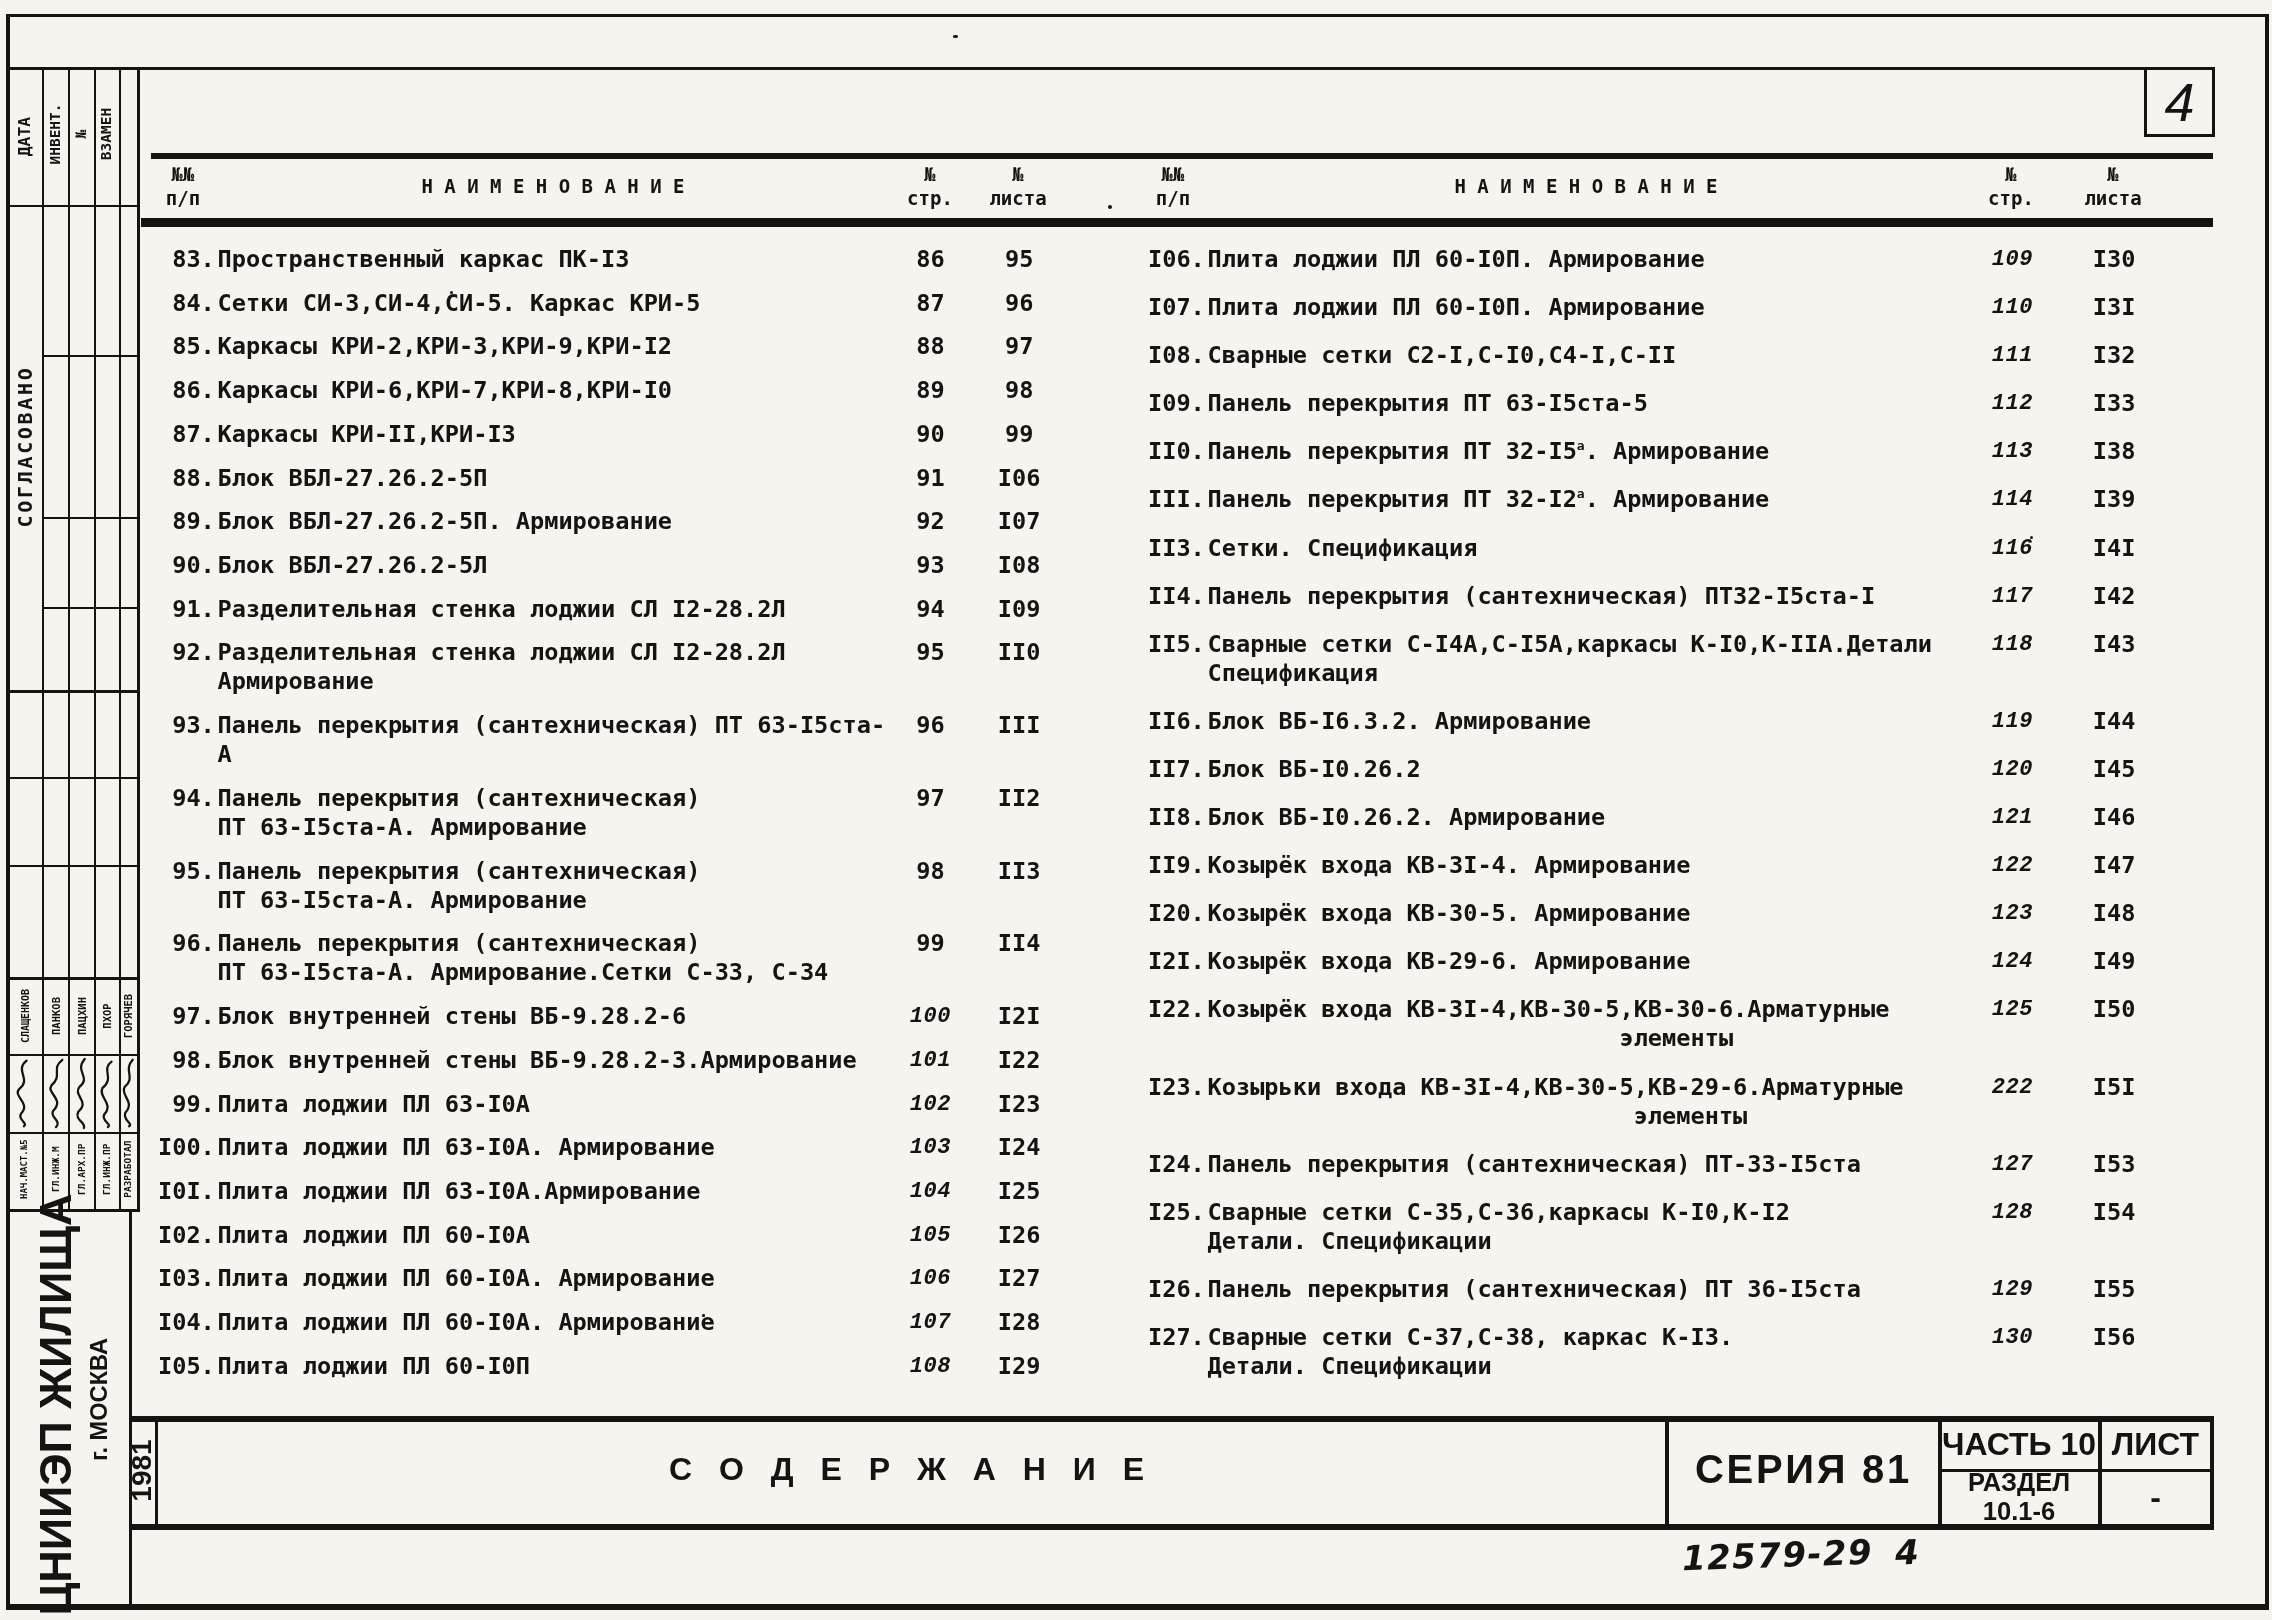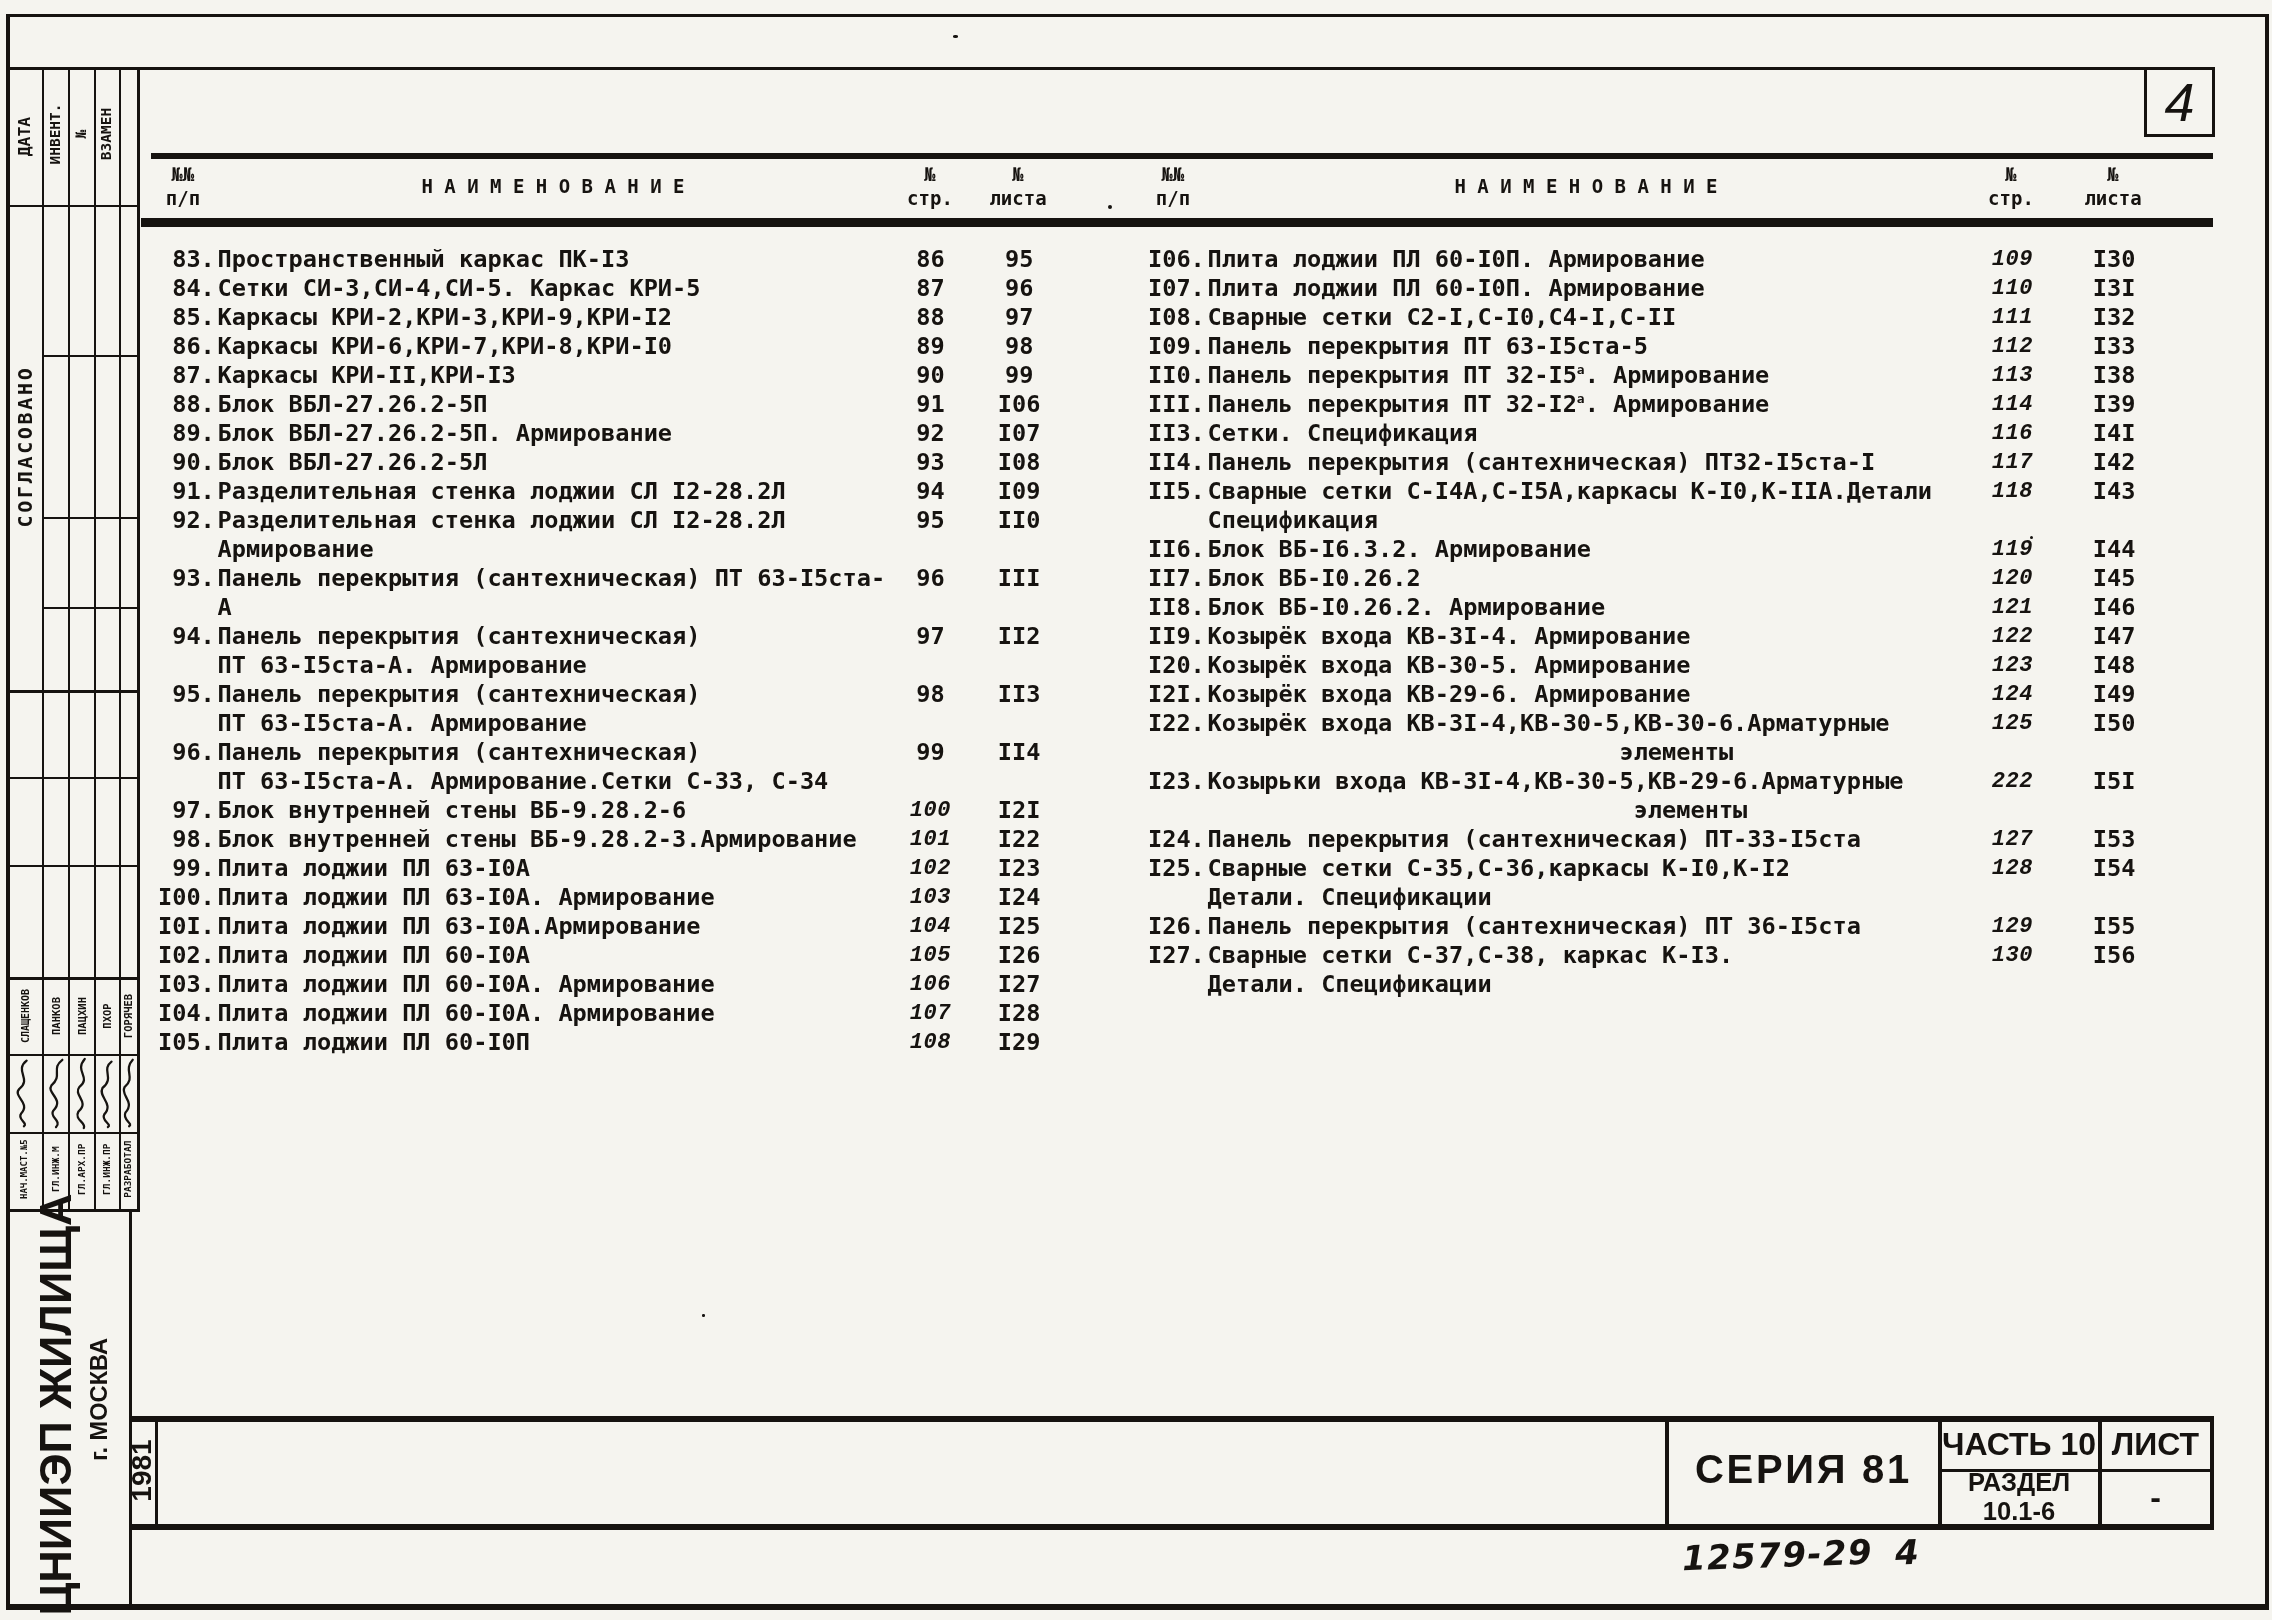--- a/index.html
+++ b/index.html
@@ -1,20 +1,20 @@
 <!DOCTYPE html>
 <html style="--ink: #161310; --paper: #f5f4ef;font-size:7.3px"><head>
 <meta charset="utf-8">
 <style>
   html,body{margin:0;padding:0;background:#888;}
   .sheet{position:relative;width:2277px;height:1621px;background:var(--paper,#f5f4ef);
          font-family:"DejaVu Sans Mono","Liberation Mono",monospace;color:var(--ink,#161310);overflow:hidden;}
   .ln{position:absolute;background:var(--ink,#161310);}
   
-  .rows{position:absolute;display:flex;flex-direction:column;}
+  .rows{position:absolute;display:flex;flex-direction:column;justify-content:space-between;}
   .row{display:flex;align-items:flex-start;font-size:23.6px;line-height:29px;font-weight:700;}
   .cell{white-space:pre-wrap;}
   .row .num{text-align:right;padding-right:2.7px;}
   .left-half .num{width:64px;} .left-half .name{width:676px;} .left-half .pg{width:78px;text-align:center;} .left-half .sh{width:100px;text-align:center;}
   .right-half .num{width:64px;} .right-half .name{width:764px;} .right-half .pg{width:86px;text-align:center;} .right-half .sh{width:118px;text-align:center;}
   sup{font-size:.55em;vertical-align:super;line-height:0;}
   .hand{font-family:Liberation Mono, monospace;font-style:italic;font-weight:700;font-size:22px;letter-spacing:0.5px;}
   .hdr{position:absolute;display:flex;align-items:center;justify-content:center;text-align:center;
        font-size:19px;font-weight:700;line-height:1.25;white-space:pre;}
   
@@ -347,20 +347,21 @@
   <div class="ln" style="left:129px;top:1524px;width:2084px;height:5.9px;"></div>
   <div class="ln" style="left:129px;top:1416px;width:2.7px;height:114px;"></div>
   <div class="ln" style="left:155px;top:1416px;width:2.7px;height:114px;"></div>
   <div class="ln" style="left:1665px;top:1416px;width:3.6px;height:114px;"></div>
   <div class="ln" style="left:1938px;top:1416px;width:3.6px;height:114px;"></div>
   <div class="ln" style="left:2098px;top:1416px;width:3.6px;height:114px;"></div>
   <div class="ln" style="left:2210px;top:1416px;width:3.6px;height:114px;"></div>
   <div class="ln" style="left:1938px;top:1469px;width:276px;height:3.2px;"></div>
 
   <div class="rot draft" style="left:91px;top:1456px;width:100px;height:29px;font-size:28px;">1981</div>
+  <div class="tb-cell draft" style="left:157px;top:1422px;width:1508px;height:95px;font-size:32px;letter-spacing:9px;">С О Д Е Р Ж А Н И Е</div>
   <div class="tb-cell draft" style="left:1669px;top:1422px;width:269px;height:95px;font-size:40px;letter-spacing:2.7px;">СЕРИЯ 81</div>
   <div class="tb-cell draft" style="left:1941px;top:1419px;width:156px;height:50px;font-size:32px;">ЧАСТЬ 10</div>
   <div class="tb-cell draft" style="left:1941px;top:1472px;width:156px;height:50px;font-size:25.5px;">РАЗДЕЛ 10.1-6</div>
   <div class="tb-cell draft" style="left:2101px;top:1419px;width:109px;height:50px;font-size:32px;">ЛИСТ</div>
   <div class="tb-cell draft" style="left:2101px;top:1472px;width:109px;height:50px;font-size:32px;">-</div>
 
   <div class="handwrite" style="left:1682px;top:1535px;font-size:34px;">12579-29</div>
   <div class="handwrite" style="left:1895px;top:1532px;font-size:34px;">4</div>
 
   <div class="ln" style="left:137px;top:67px;width:2.7px;height:1142px;"></div>

